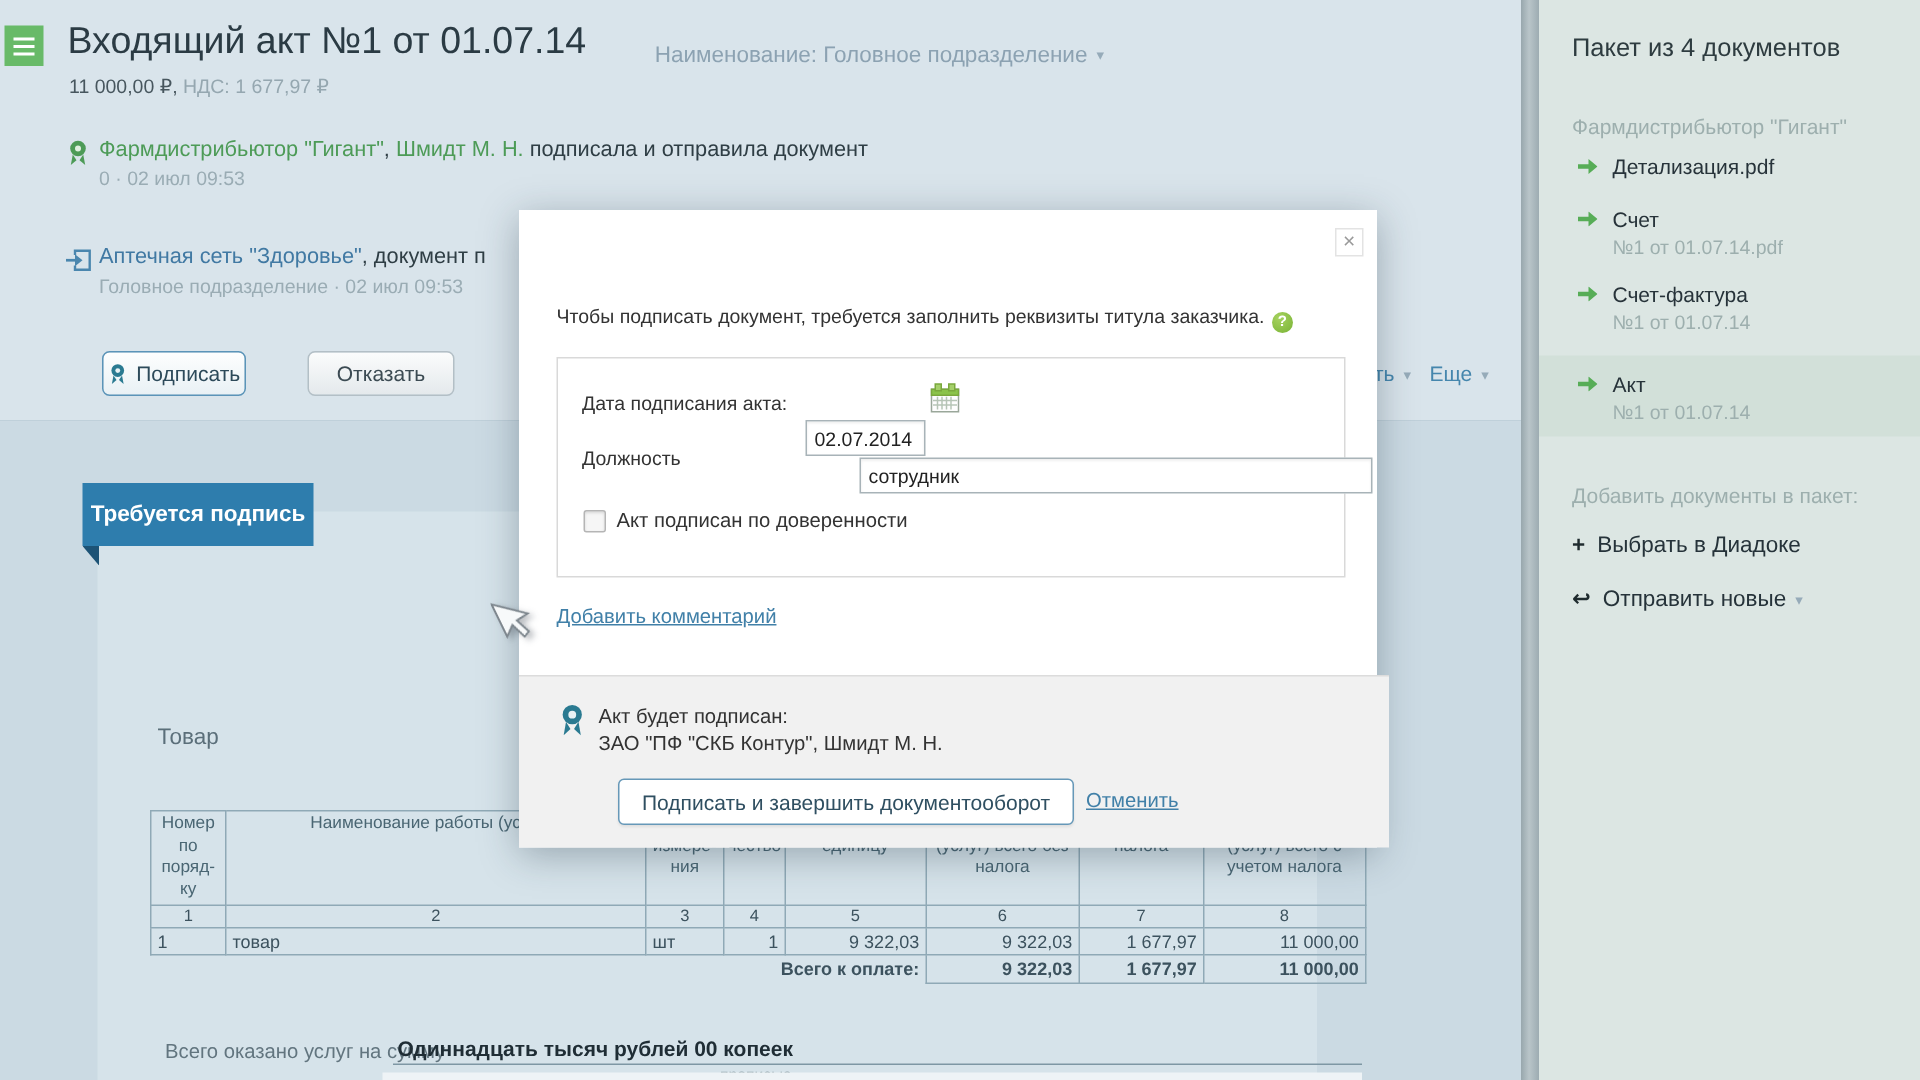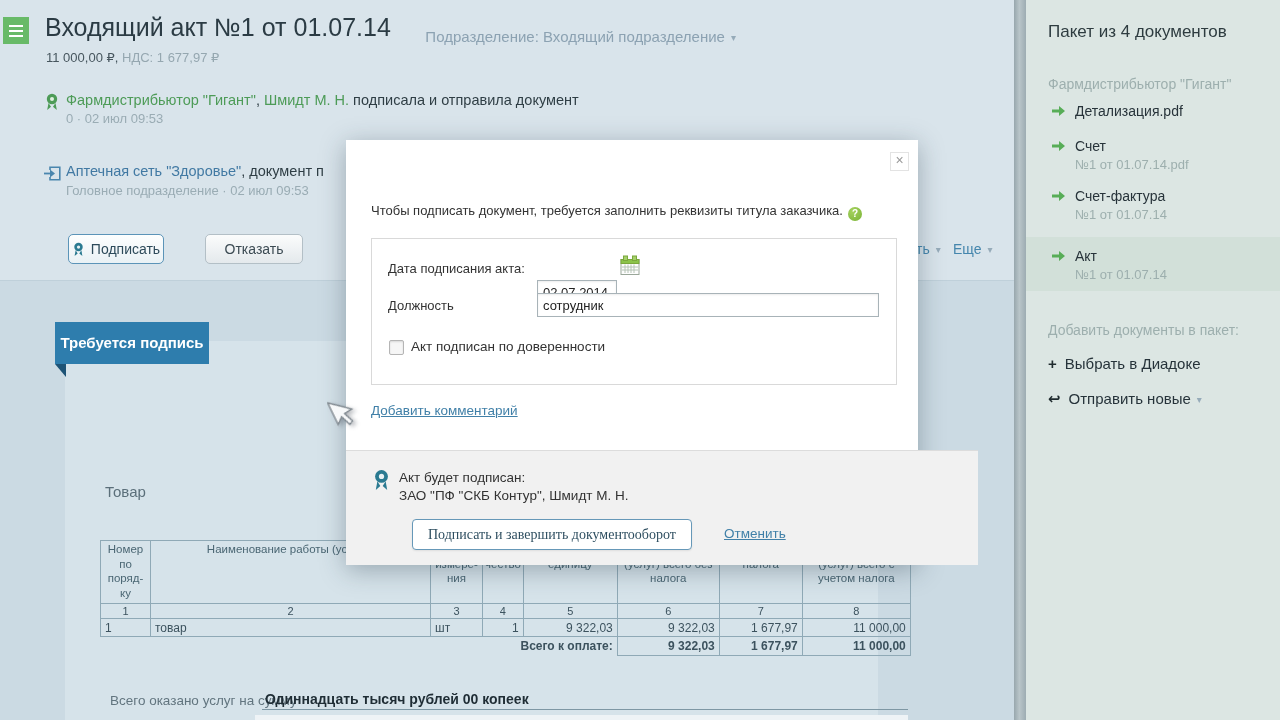--- a/index.html
+++ b/index.html
@@ -76,52 +76,52 @@
   #modal-desc{left:25px;top:63px;font-size:13px;color:#333;}
   #help-badge{display:inline-block;width:14px;height:14px;border-radius:50%;
     background:radial-gradient(circle at 35% 30%,#a6d25f,#79b335);color:#fff;font-size:10px;
     font-weight:bold;text-align:center;line-height:14px;margin-left:5px;vertical-align:-2px;cursor:pointer;}
   #form-box{left:25px;top:98px;width:524px;height:145px;border:1px solid #d9d9d9;}
   .f-label{position:absolute;left:16px;font-size:13px;color:#333;}
   .f-input{position:absolute;left:165px;height:22px;border:1px solid #a8b3b8;font-size:13px;
     color:#222;padding:0 5px;box-shadow:inset 0 1px 2px rgba(0,0,0,.08);
     font-family:"Liberation Sans","DejaVu Sans",sans-serif;}
   #input-date{top:17px;width:68px;margin-top:24px;}
-  #input-pos{top:54px;width:330px;}
+  #input-pos{top:66px;width:330px;margin-left:36px;}
   #calendar-icon{position:absolute;left:248px;top:16px;cursor:pointer;}
   #checkbox{position:absolute;left:17px;top:101px;width:13px;height:13px;border:1px solid #b5b5b5;
     border-radius:2px;background:#f6f6f6;box-shadow:inset 0 1px 2px rgba(0,0,0,.12);cursor:pointer;}
   #checkbox-label{position:absolute;left:39px;top:100px;font-size:13.5px;color:#333;}
   #comment-link{left:25px;top:263px;font-size:13.5px;color:#4180a8;text-decoration:underline;cursor:pointer;}
-  #modal-footer{position:absolute;left:0;top:310px;width:632px;height:115px;background:#f1f1f1;
+  #modal-footer{position:absolute;left:0;top:310px;width:580px;height:115px;background:#f1f1f1;
     border-top:1px solid #dcdcdc;box-sizing:border-box;}
   #willsign1{left:53px;top:19px;font-size:13.5px;color:#333;}
   #willsign2{left:53px;top:37px;font-size:13.5px;color:#333;}
   #submit-btn{position:absolute;left:66px;top:68px;height:31px;padding:0 15px;background:#fff;
     border:1px solid #6698b8;border-radius:4px;font-size:14px;color:#2f4f61;cursor:pointer;
-    box-shadow:0 1px 2px rgba(0,0,0,.08);font-family:Liberation Serif, serif;}
+    box-shadow:0 1px 2px rgba(0,0,0,.08);font-family:Liberation Sans, sans-serif;}
   #cancel-link{left:378px;top:75px;font-size:13.5px;color:#4180a8;text-decoration:underline;cursor:pointer;}
   #cursor{position:absolute;left:327px;top:396px;z-index:60;pointer-events:none;}
 </style>
 </head>
 <body>
 
 <div id="main">
 
   <div id="hamburger" class="abs">
       <i></i>
       <i></i>
       <i></i>
     </div>
   <div id="page-title" class="abs">Входящий акт №1 от 01.07.14</div>
   <div id="page-subtitle" class="abs">
     <span class="amount">11 000,00 ₽,</span><span class="vat"> НДС: 1 677,97 ₽</span>
   </div>
   <div id="division" class="abs">
-    <span>Подразделение: Входящий подразделение</span><span class="chev">▾</span>
+    <span>Наименование: Головное подразделение</span><span class="chev">▾</span>
   </div>
 
   <svg class="abs ev-icon" style="left:44px;top:92px;" viewBox="0 0 16 20">
     <circle cx="8" cy="7" r="5.2" fill="#4d9b57"></circle>
       <circle cx="8" cy="7" r="2" fill="#dff0e0"></circle>
     <path d="M4.5,11 L3.2,18 L7,14.8 Z" fill="#4d9b57"></path>
       <path d="M11.5,11 L12.8,18 L9,14.8 Z" fill="#4d9b57"></path>
   </svg>
   <div class="abs ev-text" style="left:66px;top:92px;">
     <span class="link-green">Фармдистрибьютор "Гигант"</span><span>, </span><span class="link-green">Шмидт М. Н.</span><span> подписала и отправила документ</span>

